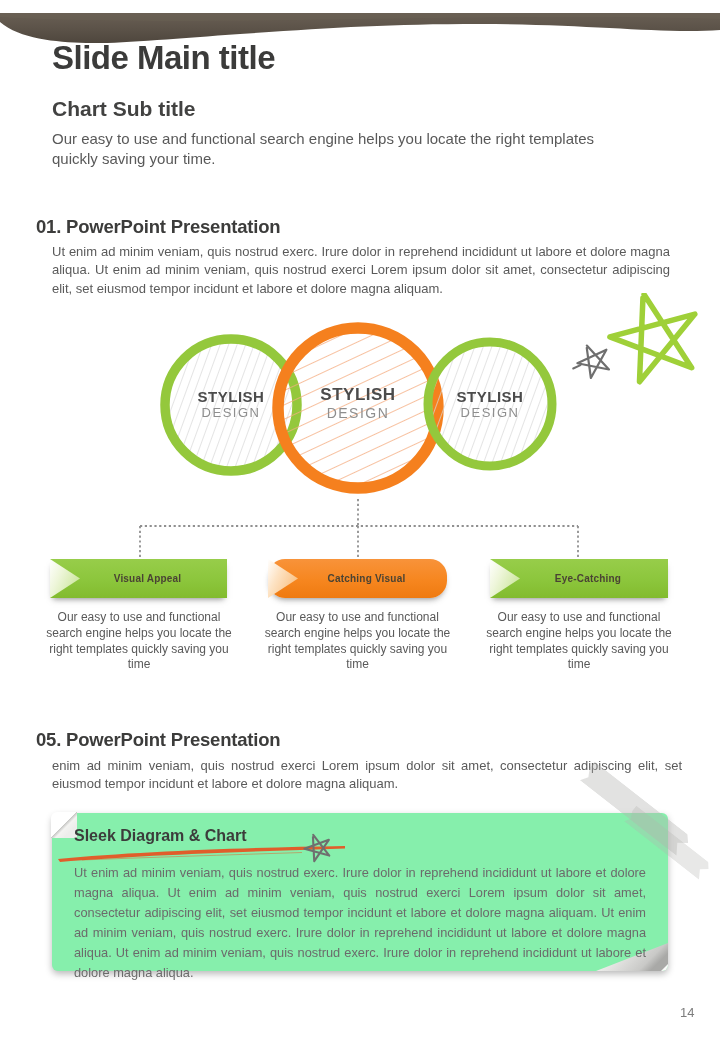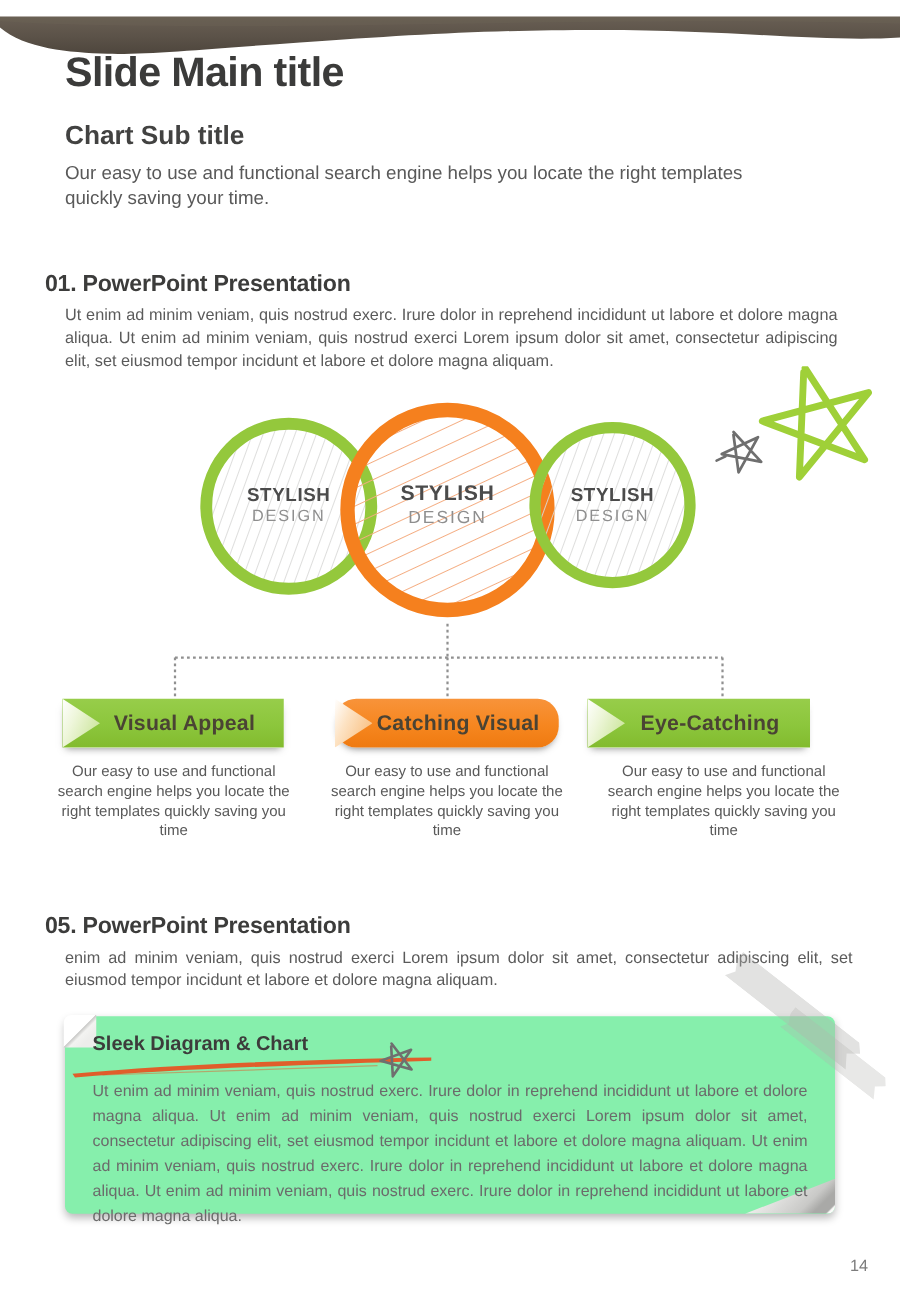--- a/index.html
+++ b/index.html
@@ -29,27 +29,27 @@
   #clabel-2 .t1 { font-size:17px; }
   #clabel-2 .t2 { font-size:14px; }
   #clabel-1 { left:171px; top:375px; }
   #clabel-2 { left:298px; top:372px; }
   #clabel-3 { left:430px; top:375px; }
 
   
   .ribbon { position:absolute; top:546px; height:39px; box-shadow:0 4px 6px -3px rgba(40,40,40,0.55); display:flex; align-items:center; justify-content:center; }
   .ribbon-green  { background:linear-gradient(180deg,#97cd4a 0%,#8cc63c 55%,#82bb2e 100%); }
   .ribbon-orange { background:linear-gradient(180deg,#f8933a 0%,#f6861f 55%,#ef7a10 100%);border-radius:17px; }
-  .ribbon .label { font-size:17px; font-weight:800; color:#4a4334; letter-spacing:0.2px; padding-left:18px; }
+  .ribbon .label { font-size:10px; font-weight:800; color:#4a4334; letter-spacing:0.2px; padding-left:18px; }
   .chevron { position:absolute; left:0; top:0; width:30px; height:39px; clip-path:polygon(0 0,100% 50%,0 100%); }
   .chevron-green  { background:linear-gradient(115deg,#ffffff 0%,#eef6da 35%,#c2e18b 100%); }
   .chevron-orange { background:linear-gradient(115deg,#ffffff 0%,#fde3c4 35%,#f8b66f 100%); }
   #ribbon-1 { left:50px;  width:177px; }
   #ribbon-2 { left:268px; width:179px; }
-  #ribbon-3 { left:470px; width:178px; }
+  #ribbon-3 { left:490px; width:178px; }
 
   .ribbon-caption { position:absolute; top:597px; font-size:12px; color:#595959; line-height:1.32; text-align:center; }
   #caption-1 { left:45px;  width:188px; }
   #caption-2 { left:263px; width:189px; }
   #caption-3 { left:485px; width:188px; }
 
   
   .note-box { position:absolute; left:52px; top:800px; width:616px; height:158px; background:#86efac; border-radius:6px; box-shadow:0 3px 7px rgba(0,0,0,0.28); }
   .note-fold-tl2 { position:absolute; top:-1px; left:-1px; width:26px; height:26px; border-top-left-radius:6px;
                   background:linear-gradient(135deg,#ffffff 0 48%,#c9c9c7 50%,#f3f3f1 58%,#ededeb 75%); }

